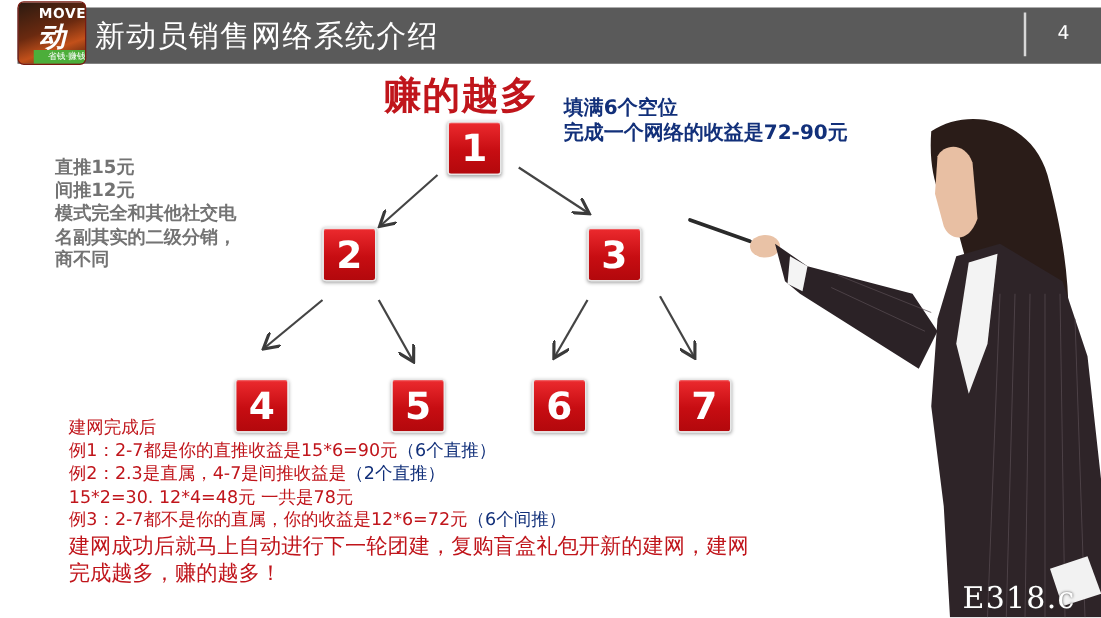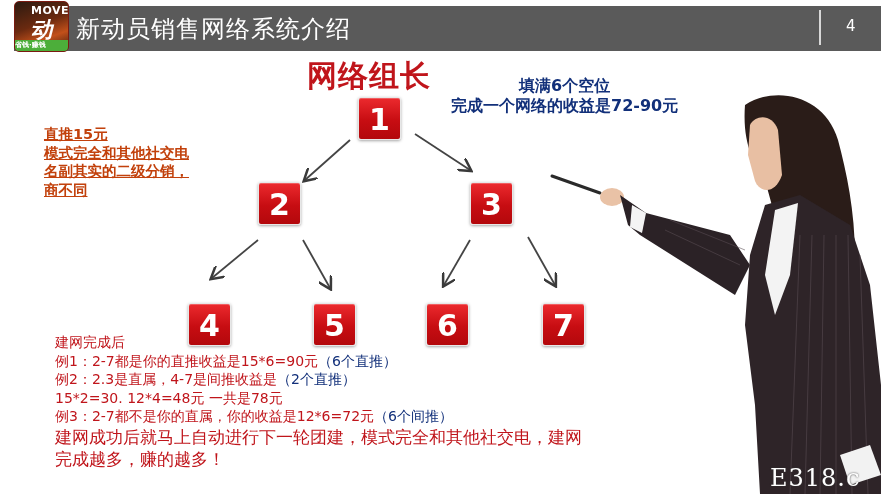--- a/index.html
+++ b/index.html
@@ -19,45 +19,45 @@
   }
   .logo .logo-top {
     position: absolute; left: 16px; top: 2px; width: 100%; 
     color: #fff; font-weight: bold; font-size: 11px; letter-spacing: 0.5px;
   }
   .logo .logo-mid {
     position: absolute; left: 0; top: 13px; width: 100%; text-align: center;
     color: #fff; font-weight: bold; font-size: 22px; font-style: italic;
   }
   .logo .logo-bottom {
-    position: absolute; left: 0; bottom: 0; width: 100%; height: 11px;
-    background: #4cae3a; color: #fff; font-size: 7px; line-height: 11px;  font-weight: bold;
+    position: absolute; left: 12px; bottom: 0; width: 100%; height: 11px;
+    background: #4cae3a; color: #fff; font-size: 7px; line-height: 11px; text-align: center;
   }
   .page-title {
     position: absolute; left: 76px; top: 13px; color: #ffffff;
     font-size: 24px; font-weight: normal; letter-spacing: 1px; z-index: 2;
   }
   .header-divider {
     position: absolute; left: 819px; top: 10px; width: 2px; height: 35px; background: #d8d8d8; z-index: 2;
   }
   .page-number {
     position: absolute; left: 846px; top: 17px; color: #ffffff; font-size: 15px; z-index: 2;
   }
 
   .section-title {
     position: absolute; left: 307px; top: 56px; color: #c0151b;
     font-size: 30px; font-weight: bold; letter-spacing: 1px;
   }
   .blue-note {
     position: absolute; left: 451px; top: 76px; color: #12307a;
-    font-size: 16px; font-weight: bold; line-height: 20px; text-align: center;
+    font-size: 16px; font-weight: bold; line-height: 20px;
   }
   .left-note {
-    position: absolute; left: 44px; top: 125px; color: #c2410c;
-    font-size: 14.5px; font-weight: bold; line-height: 18.5px; text-decoration: underline;
+    position: absolute; left: 44px; top: 125px; color: #737373;
+    font-size: 14.5px; font-weight: bold; line-height: 18.5px;
   }
 
   .node {
     position: absolute; width: 43px; height: 43px; border-radius: 3px;
     background: linear-gradient(180deg, #ec2a2e 0%, #c70d12 55%, #b3080c 100%);
     border: 1px solid #e7e7e7;
     box-shadow: 0 1px 3px rgba(0,0,0,0.35), inset 0 1px 0 rgba(255,255,255,0.25);
     color: #fff; font-weight: bold; font-size: 30px; text-align: center; line-height: 43px;
   }
 
@@ -85,27 +85,28 @@
 <div class="header-bar"></div>
 <div class="logo">
   <div class="logo-top">MOVE</div>
   <div class="logo-mid">动</div>
   <div class="logo-bottom">省钱·赚钱</div>
 </div>
 <div class="page-title">新动员销售网络系统介绍</div>
 <div class="header-divider"></div>
 <div class="page-number">4</div>
 
-<div class="section-title">网络组长</div>
+<div class="section-title">赚的越多</div>
 <div class="blue-note">
   <div>填满6个空位</div>
   <div>完成一个网络的收益是72-90元</div>
 </div>
 <div class="left-note">
   <div>直推15元</div>
+  <div>间推12元</div>
   <div>模式完全和其他社交电</div>
   <div>名副其实的二级分销，</div>
   <div>商不同</div>
 </div>
 
 <svg class="arrows" width="881" height="494">
   <defs>
     <marker id="ah" markerWidth="8" markerHeight="8" refX="6" refY="4" orient="auto">
       <path d="M0,0 L7,4 L0,8" fill="none" stroke="#3a3a3a" stroke-width="1.4"></path>
     </marker>
@@ -164,17 +165,17 @@
   <div>
     <span>例1：2-7都是你的直推收益是15*6=90元</span><span class="blue">（6个直推）</span>
   </div>
   <div>
     <span>例2：2.3是直属，4-7是间推收益是</span><span class="blue">（2个直推）</span>
   </div>
   <div>15*2=30. 12*4=48元  一共是78元</div>
   <div>
     <span>例3：2-7都不是你的直属，你的收益是12*6=72元</span><span class="blue">（6个间推）</span>
   </div>
-  <div class="big">建网成功后就马上自动进行下一轮团建，模式完全和其他社交电，建网</div>
+  <div class="big">建网成功后就马上自动进行下一轮团建，复购盲盒礼包开新的建网，建网</div>
   <div class="big">完成越多，赚的越多！</div>
 </div>
 
 <div class="watermark">E318.c</div>
 
 </body></html>

